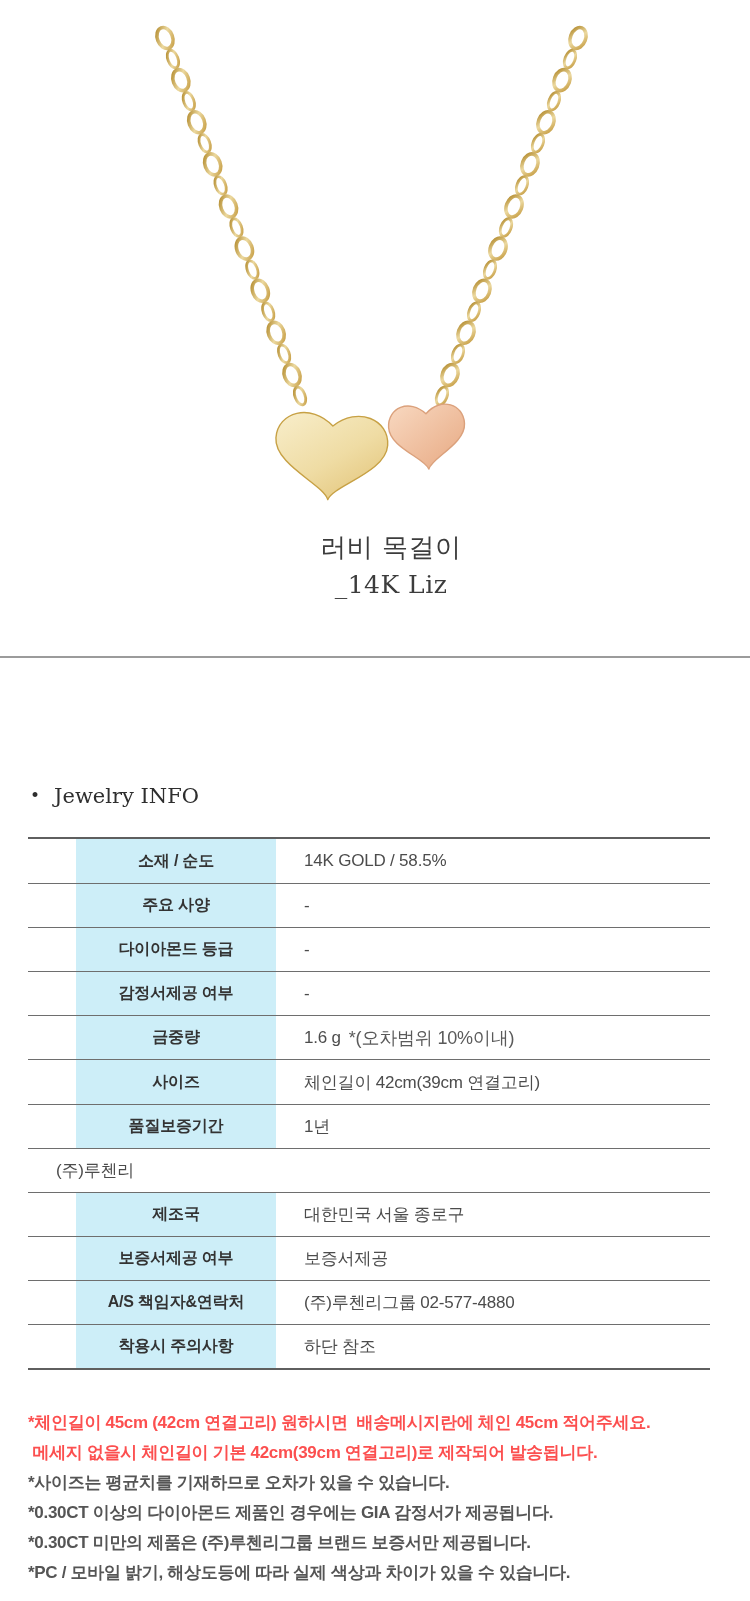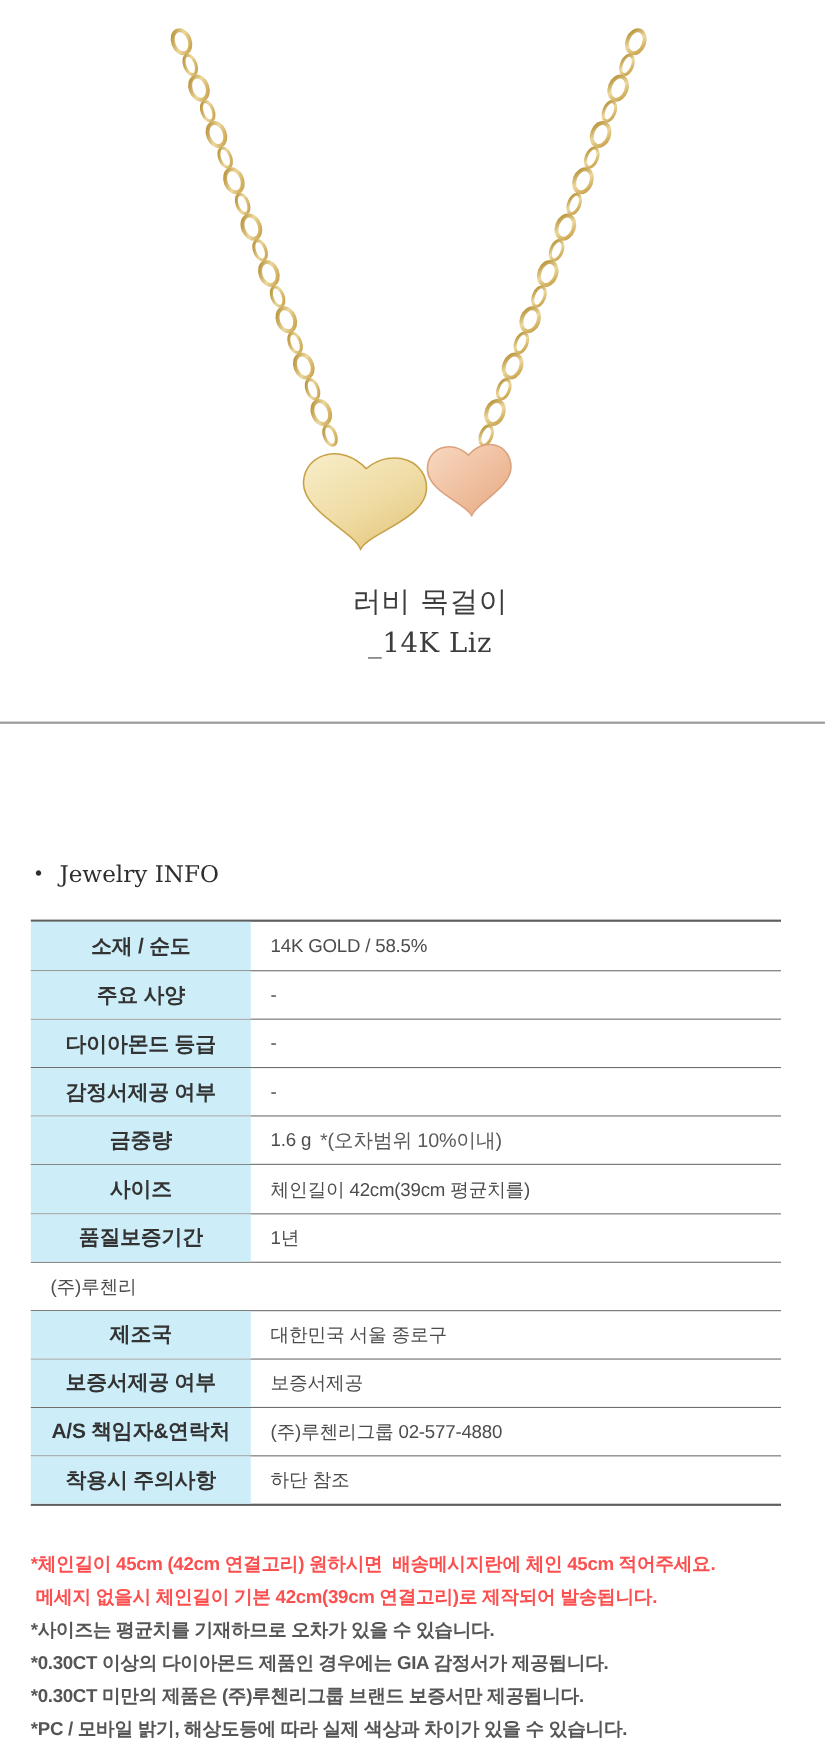--- a/index.html
+++ b/index.html
@@ -44,26 +44,27 @@
     width:682px;
     border-top:2px solid #5f5f5f;
     border-bottom:2px solid #5f5f5f;
   }
   .spec-row { display:flex; height:44.1px; align-items:stretch; }
   .spec-row + .spec-row { border-top:1.5px solid #6e6e6e; }
   .spec-label {
     width:200px; flex:0 0 200px;
     background:#cdeef8;
     display:flex; align-items:center; justify-content:center;
-    font-size:19px; font-weight:bold; color:#333333;
+    font-size:16px; font-weight:bold; color:#333333;
     letter-spacing:-0.2px;
+    margin-left:48px;
   }
   .spec-value {
     flex:1; display:flex; align-items:center;
-    padding-left:18px;
+    padding-left:28px;
     font-size:17px; color:#4c4c4c;
     letter-spacing:-0.2px;
   }
   .spec-value .small-note { font-size:18px; color:#5a5a5a; margin-left:8px; }
 
   
   .notes { margin-top:38px; margin-left:0; }
   .note-red {
     color:#fc4f4f; font-weight:bold; font-size:17px; line-height:30px;
     white-space:pre-wrap; letter-spacing:-0.3px;
@@ -178,21 +179,21 @@
         <div class="spec-row">
           <div class="spec-label">금중량</div>
           <div class="spec-value">
             <span>1.6 g</span>
             <span class="small-note">*(오차범위 10%이내)</span>
           </div>
         </div>
         <div class="spec-row">
           <div class="spec-label">사이즈</div>
           <div class="spec-value">
-            <span>체인길이 42cm(39cm 평균치를)</span>
+            <span>체인길이 42cm(39cm 연결고리)</span>
           </div>
         </div>
         <div class="spec-row">
           <div class="spec-label">품질보증기간</div>
           <div class="spec-value">
             <span>1년</span>
           </div>
         </div>
         <div class="spec-row">
           <div class="spec-value">

